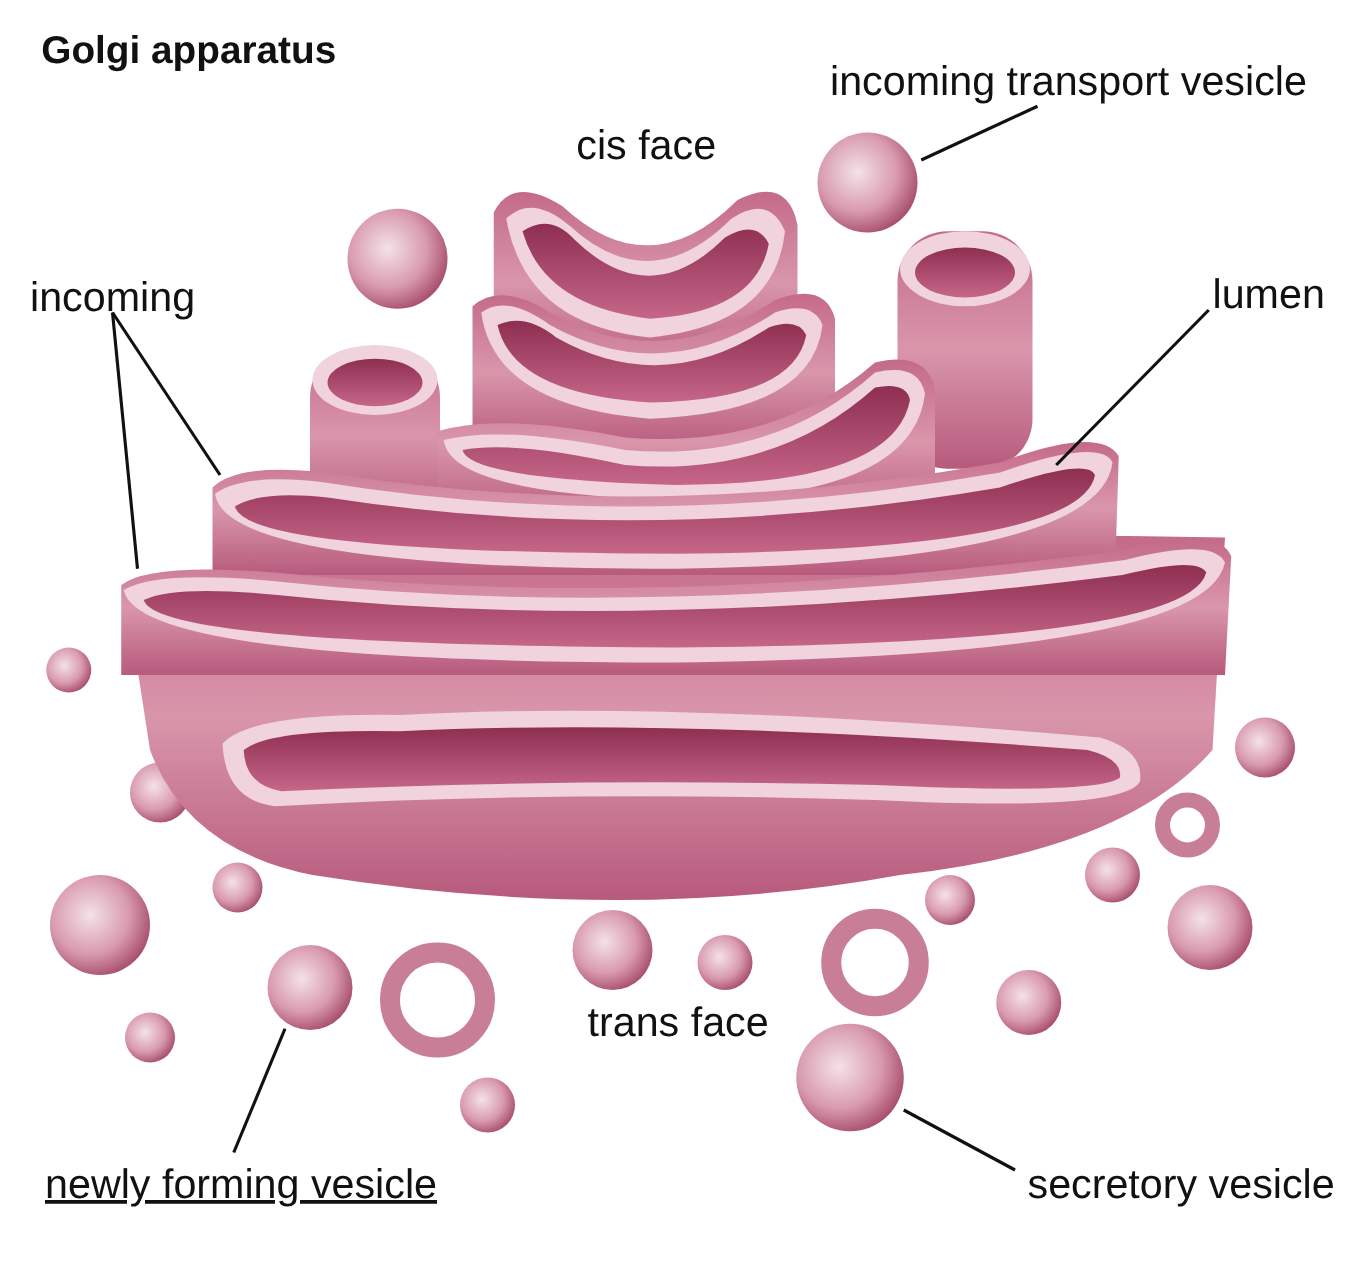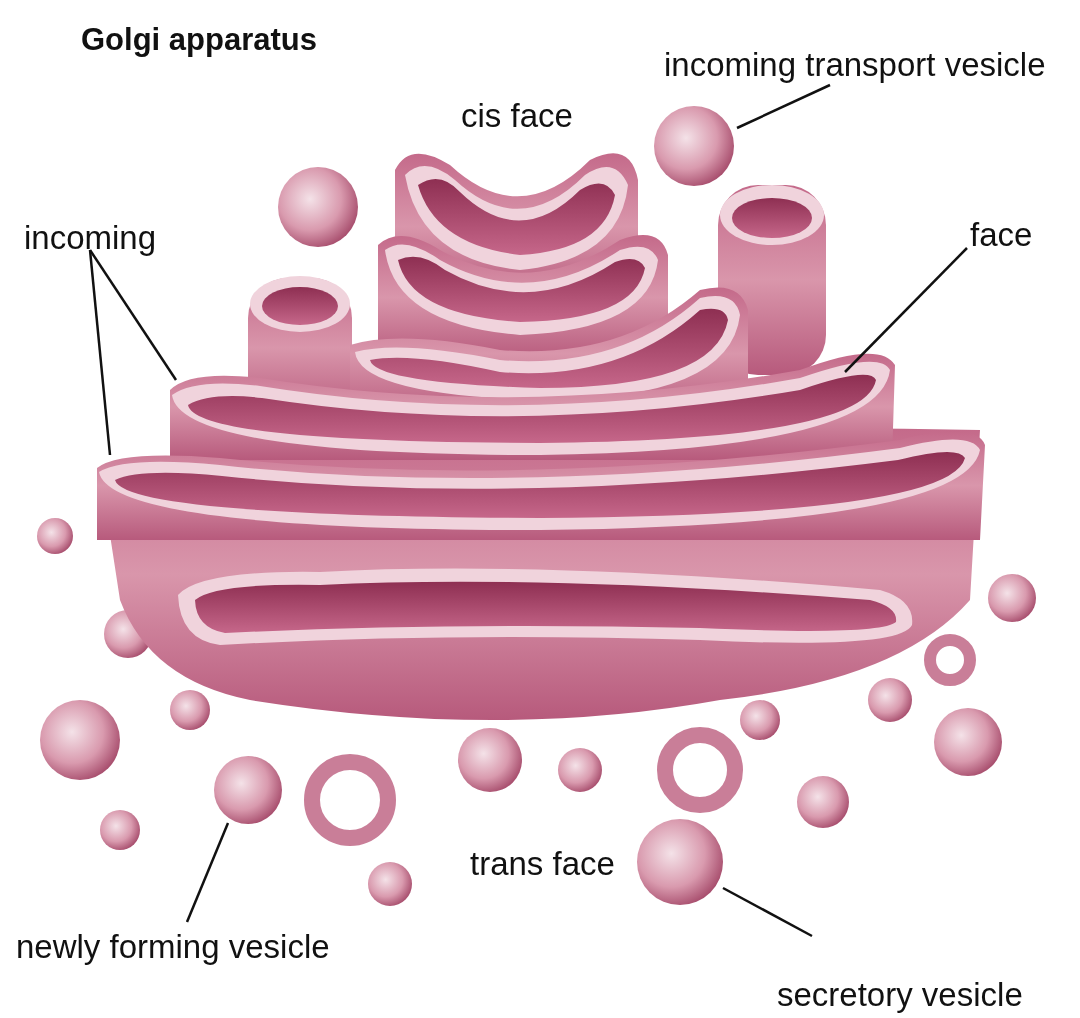--- a/index.html
+++ b/index.html
@@ -1,33 +1,33 @@
 <!DOCTYPE html>
 <html><head>
 <meta charset="utf-8">
 <style>
   html, body { margin:0; padding:0; background:#ffffff; }
   body { width:1080px; height:1018px; position:relative; overflow:hidden;
          font-family:"Liberation Sans", sans-serif; color:#111; }
-  .title { position:absolute; left:33px; top:22px; font-size:31px; font-weight:bold;margin-left:48px; }
+  .title { position:absolute; left:33px; top:22px; font-size:31px; font-weight:bold; }
   .label { position:absolute; font-size:33px; white-space:nowrap; }
   svg.art { position:absolute; left:0; top:0; }
 </style>
 </head>
 <body>
 
 <div class="title">Golgi apparatus</div>
 
 <div class="label" style="left:664px; top:46px;">incoming transport vesicle</div>
 <div class="label" style="left:461px; top:97px;">cis face</div>
 <div class="label" style="left:24px; top:219px;">incoming</div>
-<div class="label" style="left:970px; top:216px;">face</div>
-<div class="label" style="left:470px; top:845px;text-align:center;">trans face</div>
-<div class="label" style="left:16px; top:928px;">newly forming vesicle</div>
-<div class="label" style="left:777px; top:928px;margin-top:48px;">secretory vesicle</div>
+<div class="label" style="left:970px; top:216px;">lumen</div>
+<div class="label" style="left:470px; top:799px;text-align:center;">trans face</div>
+<div class="label" style="left:36px; top:928px;text-decoration:underline;">newly forming vesicle</div>
+<div class="label" style="left:822px; top:928px;">secretory vesicle</div>
 
 <svg class="art" width="1080" height="1018" viewBox="0 0 1080 1018">
   <defs>
     <radialGradient id="ves" cx="40%" cy="40%" r="65%">
       <stop offset="0%" stop-color="#f4e2e8"></stop>
       <stop offset="60%" stop-color="#d99aae"></stop>
       <stop offset="100%" stop-color="#a54a6a"></stop>
     </radialGradient>
     <linearGradient id="body" x1="0" y1="0" x2="0" y2="1">
       <stop offset="0%" stop-color="#c46a8a"></stop>

